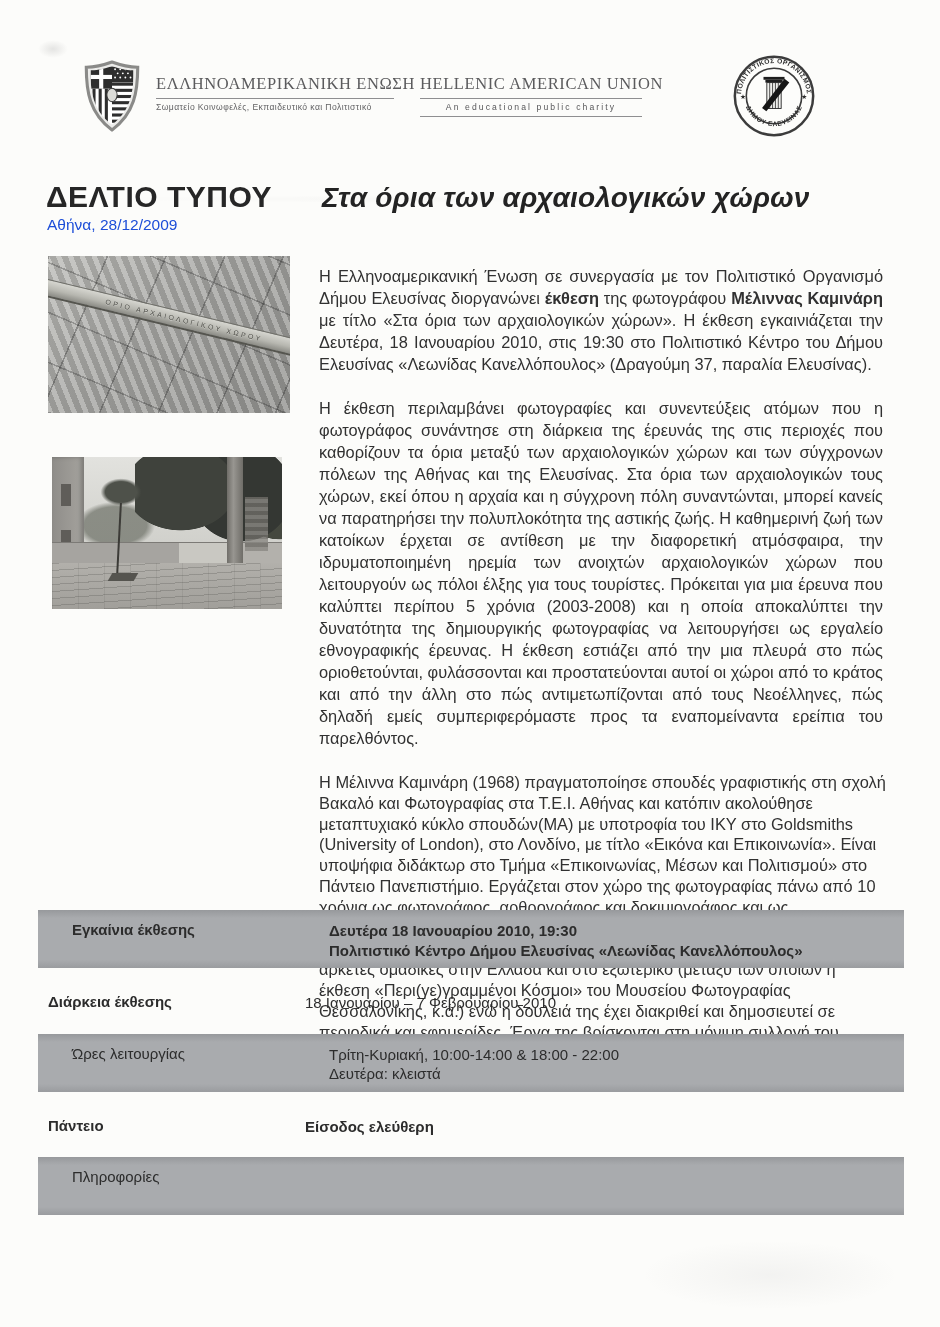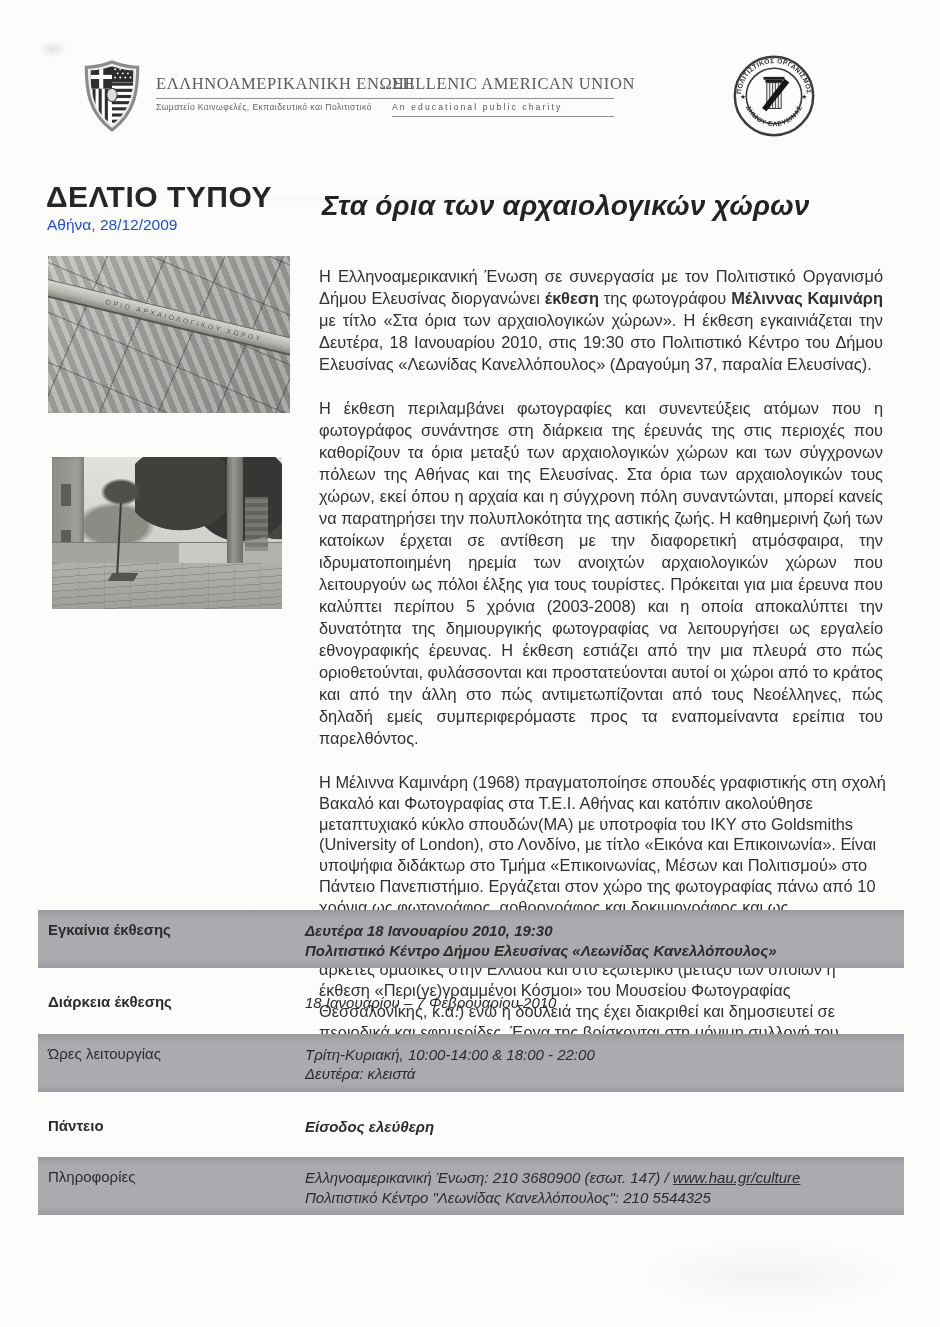--- a/index.html
+++ b/index.html
@@ -18,35 +18,35 @@
     background:radial-gradient(ellipse at center, rgba(120,120,120,.18), rgba(120,120,120,0) 70%);}
   .smudge-b{left:80px;top:195px;width:620px;height:8px;
     background:radial-gradient(ellipse at center, rgba(0,0,0,.02), rgba(0,0,0,0) 70%);}
   .smudge-c{left:640px;top:1240px;width:260px;height:70px;
     background:radial-gradient(ellipse at center, rgba(90,90,95,.06), rgba(0,0,0,0) 70%);}
 
   
   .shield{position:absolute;left:84px;top:60px;}
   .org-block{position:absolute;top:74px;}
   .org-left{left:156px;width:238px;}
-  .org-right{left:392px;width:222px;}
+  .org-right{left:420px;width:222px;text-align:center;}
   .org-title{font-family:"Liberation Serif", serif;font-size:16.5px;letter-spacing:.6px;
     color:#5b5b5d;white-space:nowrap;}
   .org-rule{border:0;border-top:1.3px solid #8e8e90;margin:4px 0 3px 0;}
   .org-sub{font-size:8.6px;font-weight:normal;color:#636365;letter-spacing:.4px;white-space:nowrap;}
   .org-right .org-sub{letter-spacing:2.1px;color:#58585a;}
   .seal{position:absolute;left:731px;top:53px;}
 
   
   .pr-label{position:absolute;left:46px;top:180px;font-size:30px;font-weight:bold;
     letter-spacing:.5px;color:#262626;}
   .pr-date{position:absolute;left:47px;top:216px;font-size:15.5px;color:#1d4ed8;}
   .exh-title{position:absolute;left:322px;top:182px;width:576px;
     font-size:28px;font-weight:bold;font-style:italic;color:#232323;
-    letter-spacing:.2px;white-space:nowrap;margin-top:8px;}
+    letter-spacing:.2px;white-space:nowrap;}
 
   
   .photo{position:absolute;overflow:hidden;}
   .photo1{left:48px;top:256px;width:242px;height:157px;
     background:
       repeating-linear-gradient(113deg, rgba(40,40,40,.35) 0 1.5px, rgba(0,0,0,0) 1.5px 54px),
       repeating-linear-gradient(23deg, rgba(40,40,40,.30) 0 1.5px, rgba(0,0,0,0) 1.5px 46px),
       repeating-linear-gradient(68deg, rgba(255,255,255,.22) 0 5px, rgba(70,70,70,.14) 5px 11px),
       linear-gradient(135deg,#b9b9b5 0%,#a3a3a0 45%,#8f8f8c 100%);}
   .boundary-strip{position:absolute;left:-14px;top:56px;width:300px;height:15px;
@@ -92,27 +92,27 @@
   
   .body-col{position:absolute;left:303px;top:249px;width:596px;
     font-size:16.4px;line-height:22px;color:#313131;}
   .body-col p{margin:16px;}
   .para-justify{text-align:justify;}
   .para2{margin-top:22px !important;}
   .para3{margin-top:23px !important;text-align:left;width:567px;line-height:20.8px;}
 
   
   .details{position:absolute;left:38px;top:910px;width:866px;font-size:15px;}
-  .drow{display:flex;align-items:flex-start;}
+  .drow{display:flex;align-items:flex-start;padding-left:24px;}
   .drow-gray{background:linear-gradient(180deg,#97999c 0%,#a9abae 14%,#a9abae 86%,#9a9c9f 100%);
     min-height:58px;box-sizing:border-box;}
   .drow-white{padding:25px 0 21px 0;}
   .dlabel{width:257px;padding:11px 0 0 10px;box-sizing:content-box;color:#2c2c2c;}
   .drow-white .dlabel{padding-top:0;}
-  .dvalue{flex:1;padding-top:11px;line-height:19.5px;color:#2c2c2c;font-style:italic;}
+  .dvalue{flex:1;padding-top:11px;line-height:19.5px;color:#2c2c2c;}
   .drow-white .dvalue{padding-top:0;}
   .bold{font-weight:bold;}
   .dvalue a{color:inherit;text-decoration:underline;}
 </style>
 </head>
 <body>
 
 <div class="page">
 
   <div class="scan-smudge smudge-a"></div>
@@ -270,20 +270,16 @@
 
     <div class="drow drow-white">
       <div class="dlabel bold">Πάντειο</div>
       <div class="dvalue bold">
         <div>Είσοδος ελεύθερη</div>
       </div>
     </div>
 
     <div class="drow drow-gray">
       <div class="dlabel">Πληροφορίες</div>
-      <div class="dvalue">
-        <div><span>Ελληνοαμερικανική Ένωση: 210 3680900 (εσωτ. 147) / </span><a href="#">www.hau.gr/culture</a></div>
-        <div>Πολιτιστικό Κέντρο "Λεωνίδας Κανελλόπουλος": 210 5544325</div>
-      </div>
     </div>
 
   </div>
 </div>
 
 </body></html>

